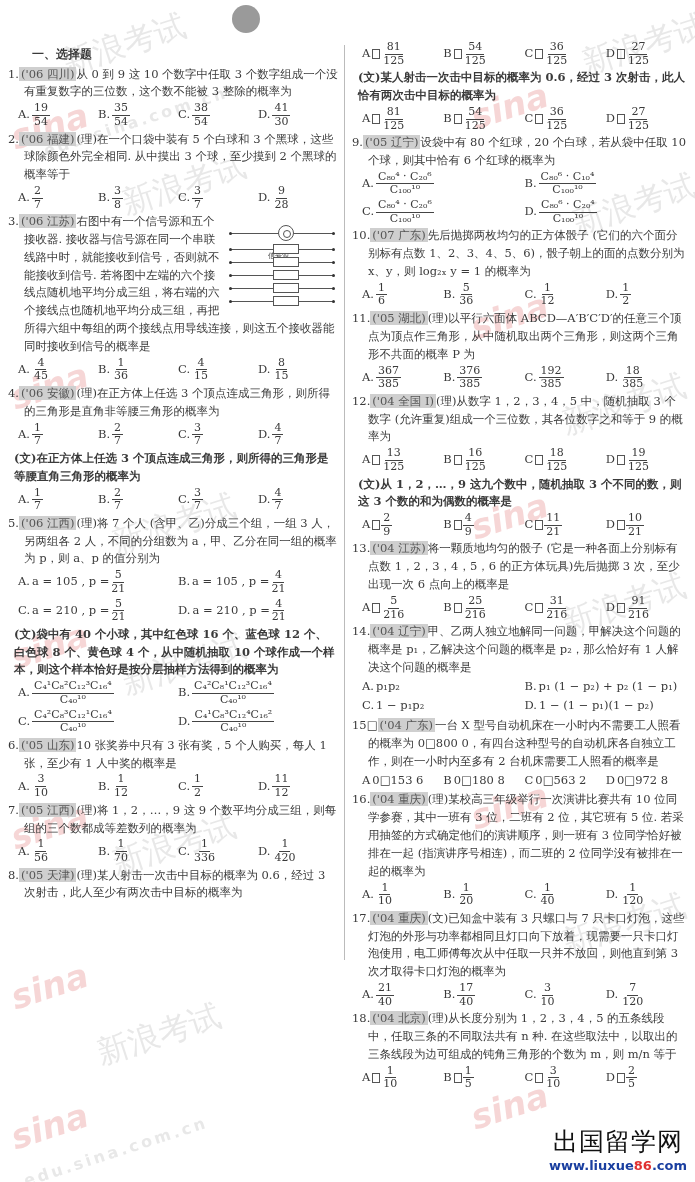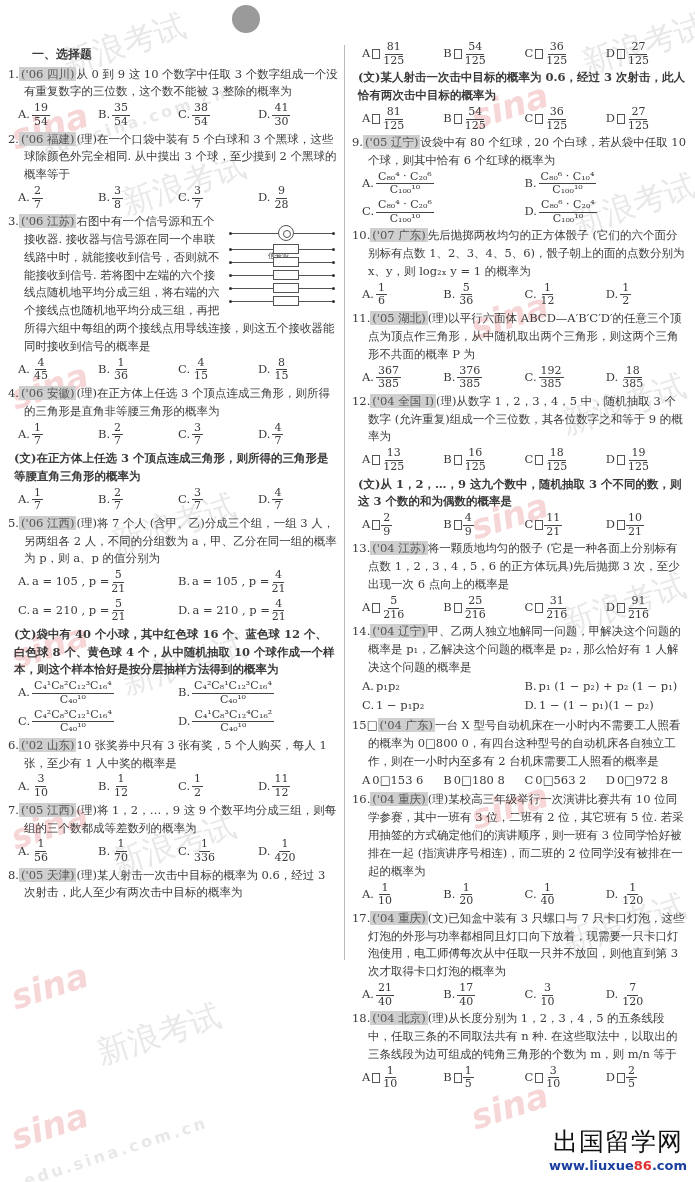--- a/index.html
+++ b/index.html
@@ -352,21 +352,21 @@
           <span class="opt-label">D.</span>
           <span class="frac">
             <span class="num">C₄¹C₈³C₁₂⁴C₁₆²</span>
             <span class="den">C₄₀¹⁰</span>
           </span>
         </div>
     </div>
   </div>
 
   <div class="q">
-    <div class="q-text"><span>6.</span><span class="src">('02 山东)</span><span>10 张奖券中只有 3 张有奖，5 个人购买，每人 1 张，至少有 1 人中奖的概率是</span></div>
+    <div class="q-text"><span>6.</span><span class="src">('05 山东)</span><span>10 张奖券中只有 3 张有奖，5 个人购买，每人 1 张，至少有 1 人中奖的概率是</span></div>
     <div class="opts">
       <div class="opt">
           <span class="opt-label">A.</span>
           <span class="frac">
             <span class="num">3</span>
             <span class="den">10</span>
           </span>
         </div>
       <div class="opt">
           <span class="opt-label">B.</span>

